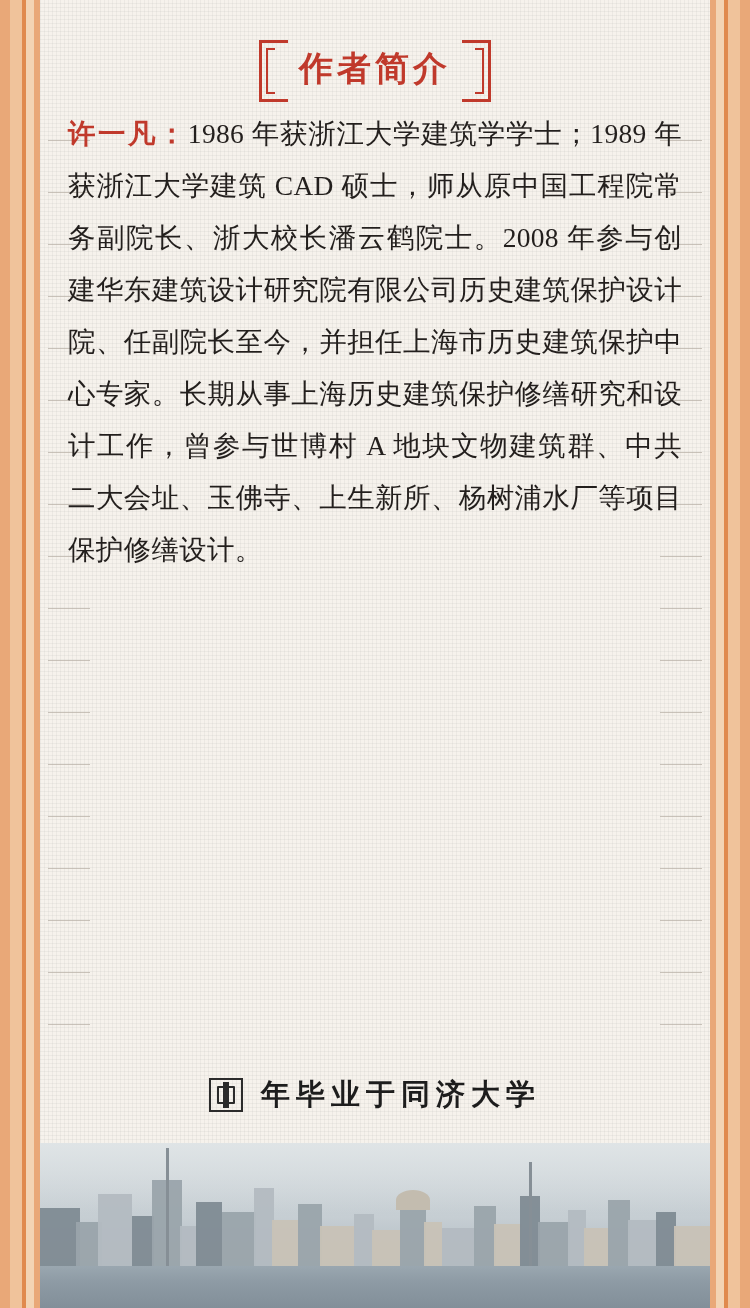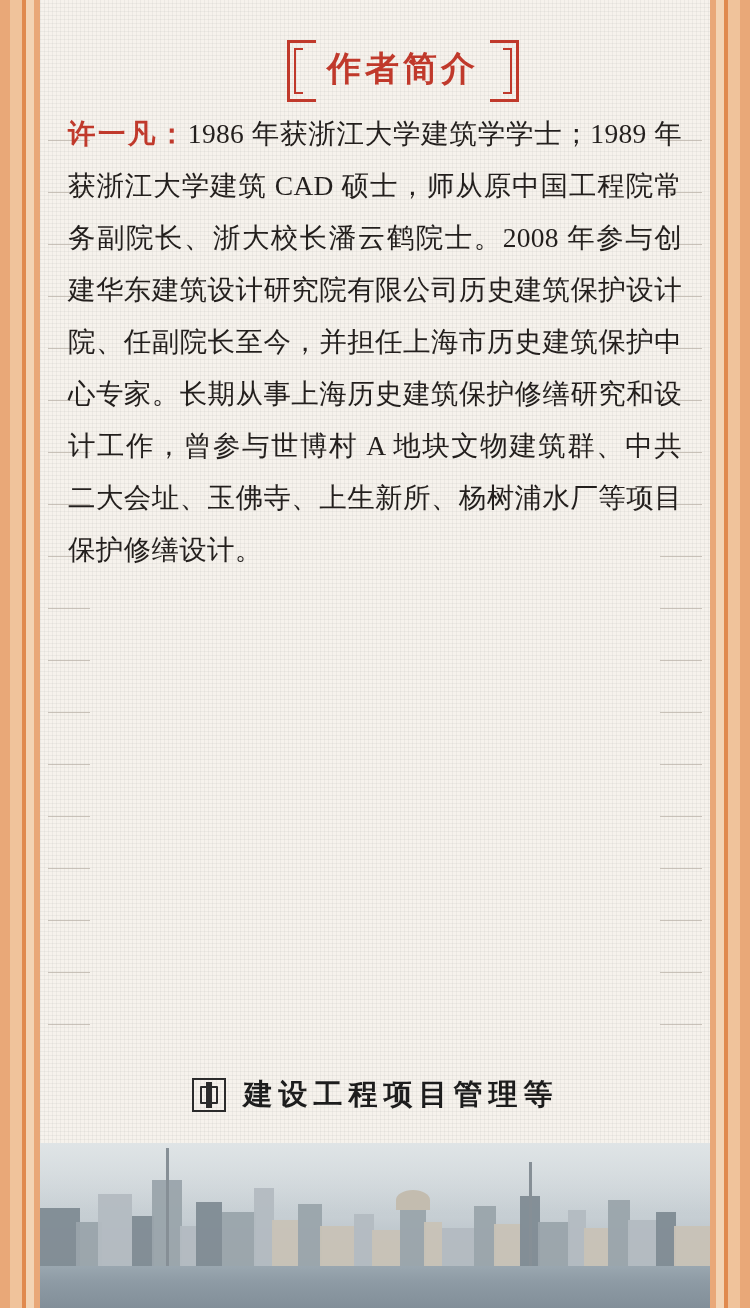--- a/index.html
+++ b/index.html
@@ -58,21 +58,20 @@
   .rule.left { left: 8px; width: 42px; }
   .rule.right { right: 8px; width: 42px; }
 
   
   .title-wrap {
     position: absolute;
     left: 0;
     top: 40px;
     width: 670px;
     text-align: center;
-    padding-left: 28px;
   }
   .title-badge {
     display: inline-block;
     position: relative;
     padding: 6px 46px 10px 46px;
     color: #c0392b;
     font-family: "DejaVu Sans", sans-serif;
     font-weight: bold;
     font-size: 34px;
     letter-spacing: 4px;
@@ -259,21 +258,21 @@
     </div>
 
     <div class="body-text">
       <p class="bio">
         <span class="name">许一凡：</span><span>1986 年获浙江大学建筑学学士；1989 年获浙江大学建筑 CAD 硕士，师从原中国工程院常务副院长、浙大校长潘云鹤院士。2008 年参与创建华东建筑设计研究院有限公司历史建筑保护设计院、任副院长至今，并担任上海市历史建筑保护中心专家。长期从事上海历史建筑保护修缮研究和设计工作，曾参与世博村 A 地块文物建筑群、中共二大会址、玉佛寺、上生新所、杨树浦水厂等项目保护修缮设计。</span>
       </p>
     </div>
 
     <div class="publisher">
       <span class="pub-logo"></span>
-      <span class="pub-name">建设工程项目管理等</span>
+      <span class="pub-name">年毕业于同济大学</span>
     </div>
 
     <div class="skyline">
       <div class="sky-haze"></div>
       <div class="water"></div>
       <div id="skyline-buildings">
           <div class="bldg dark" style="left:0px;width:40px;height:58px"></div>
           <div class="bldg " style="left:36px;width:26px;height:44px"></div>
           <div class="bldg light" style="left:58px;width:34px;height:72px"></div>
           <div class="bldg dark" style="left:92px;width:22px;height:50px"></div>

